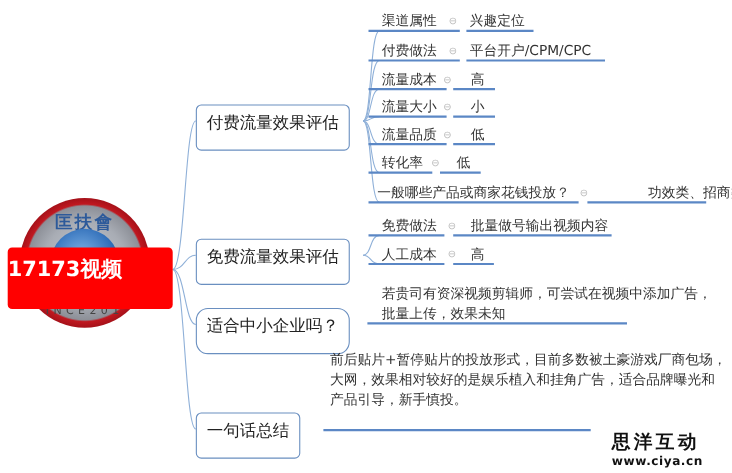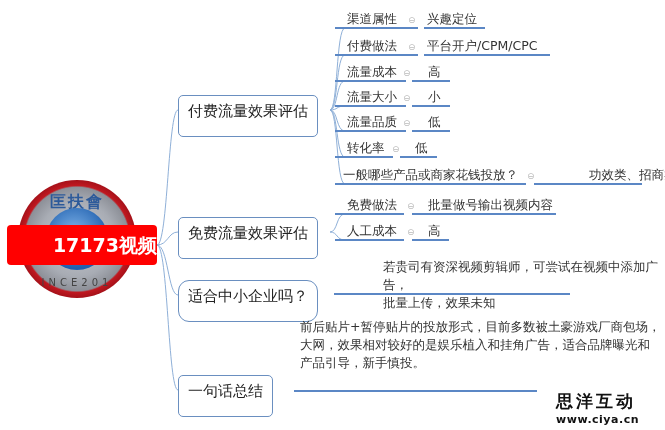--- a/index.html
+++ b/index.html
@@ -6,22 +6,22 @@
   body { width:665px; height:430px; background:#ffffff; position:relative; overflow:hidden;
          font-family:"DejaVu Sans", "Liberation Sans", sans-serif; color:#333; }
   .abs { position:absolute; }
   svg.lines { position:absolute; left:0; top:0; width:665px; height:430px; }
   .logo { left:18px; top:180px; width:118px; height:118px; border-radius:50%;
           background:radial-gradient(circle at 50% 50%, #c9ccd2 0%, #a8acb4 45%, #8d9098 62%, #c01820 64%, #a01018 72%, #8a8a90 76%, #d0d0d4 100%); }
   .logo-inner { position:absolute; left:28px; top:28px; width:62px; height:62px; border-radius:50%;
           background:radial-gradient(circle at 45% 40%, #7fb3e8, #1f5fae 70%); }
   .logo-top { position:absolute; left:0; width:118px; top:12px; text-align:center; font-size:16px; color:#2d5a9a; font-weight:bold; letter-spacing:2px; }
   .logo-bottom { position:absolute; left:0; width:118px; bottom:10px; text-align:center; font-size:10px; color:#444; letter-spacing:4px; }
-  .root { left:7px; top:225px; width:150px; height:40px; background:#ff0000; border-radius:4px;
-          color:#fff; font-weight:bold; font-size:19px; line-height:40px; text-align:right; }
+  .root { left:7px; top:225px; width:150px; height:56px; background:#ff0000; border-radius:4px;
+          color:#fff; font-weight:bold; font-size:19px; line-height:40px; text-align:left; }
   .topic { background:#fff; border:1.5px solid #6a8fc0; border-radius:5px; font-size:15px; color:#222;
            height:42px; line-height:30px; padding:0 9px; box-sizing:border-box; white-space:nowrap; }
   .leaf { font-size:12.5px; color:#333; white-space:nowrap; line-height:18px; }
   .collapse { font-size:9px; color:#bbb; }
   .para { font-size:12.5px; color:#333; line-height:18px; }
   .wm { right:26px; top:390px; text-align:left; }
   .wm-cn { font-size:17px; font-weight:bold; color:#111; letter-spacing:3px; text-shadow:1px 1px 0 #fff,-1px -1px 0 #fff; }
   .wm-url { font-size:11px; font-weight:bold; color:#111; letter-spacing:0.5px; }
 </style>
 </head>
@@ -109,21 +109,21 @@
 <div class="abs topic" style="left:178px;top:217px;">免费流量效果评估</div>
 <div class="abs leaf" style="left:347px;top:196px;">免费做法</div>
 <div class="abs leaf collapse" style="left:407px;top:197px;">⊖</div>
 <div class="abs leaf" style="left:428px;top:196px;">批量做号输出视频内容</div>
 
 <div class="abs leaf" style="left:347px;top:222px;">人工成本</div>
 <div class="abs leaf collapse" style="left:407px;top:223px;">⊖</div>
 <div class="abs leaf" style="left:428px;top:222px;">高</div>
 
 <div class="abs topic" style="left:178px;top:280px;border-radius:11px;">适合中小企业吗？</div>
-<div class="abs para" style="left:347px;top:258px;margin-left:36px;">
+<div class="abs para" style="left:347px;top:258px;">
   <div>若贵司有资深视频剪辑师，可尝试在视频中添加广告，</div>
   <div>批量上传，效果未知</div>
 </div>
 
 <div class="abs topic" style="left:178px;top:375px;">一句话总结</div>
 <div class="abs para" style="left:300px;top:318px;">
   <div>前后贴片+暂停贴片的投放形式，目前多数被土豪游戏厂商包场，</div>
   <div>大网，效果相对较好的是娱乐植入和挂角广告，适合品牌曝光和</div>
   <div>产品引导，新手慎投。</div>
 </div>

